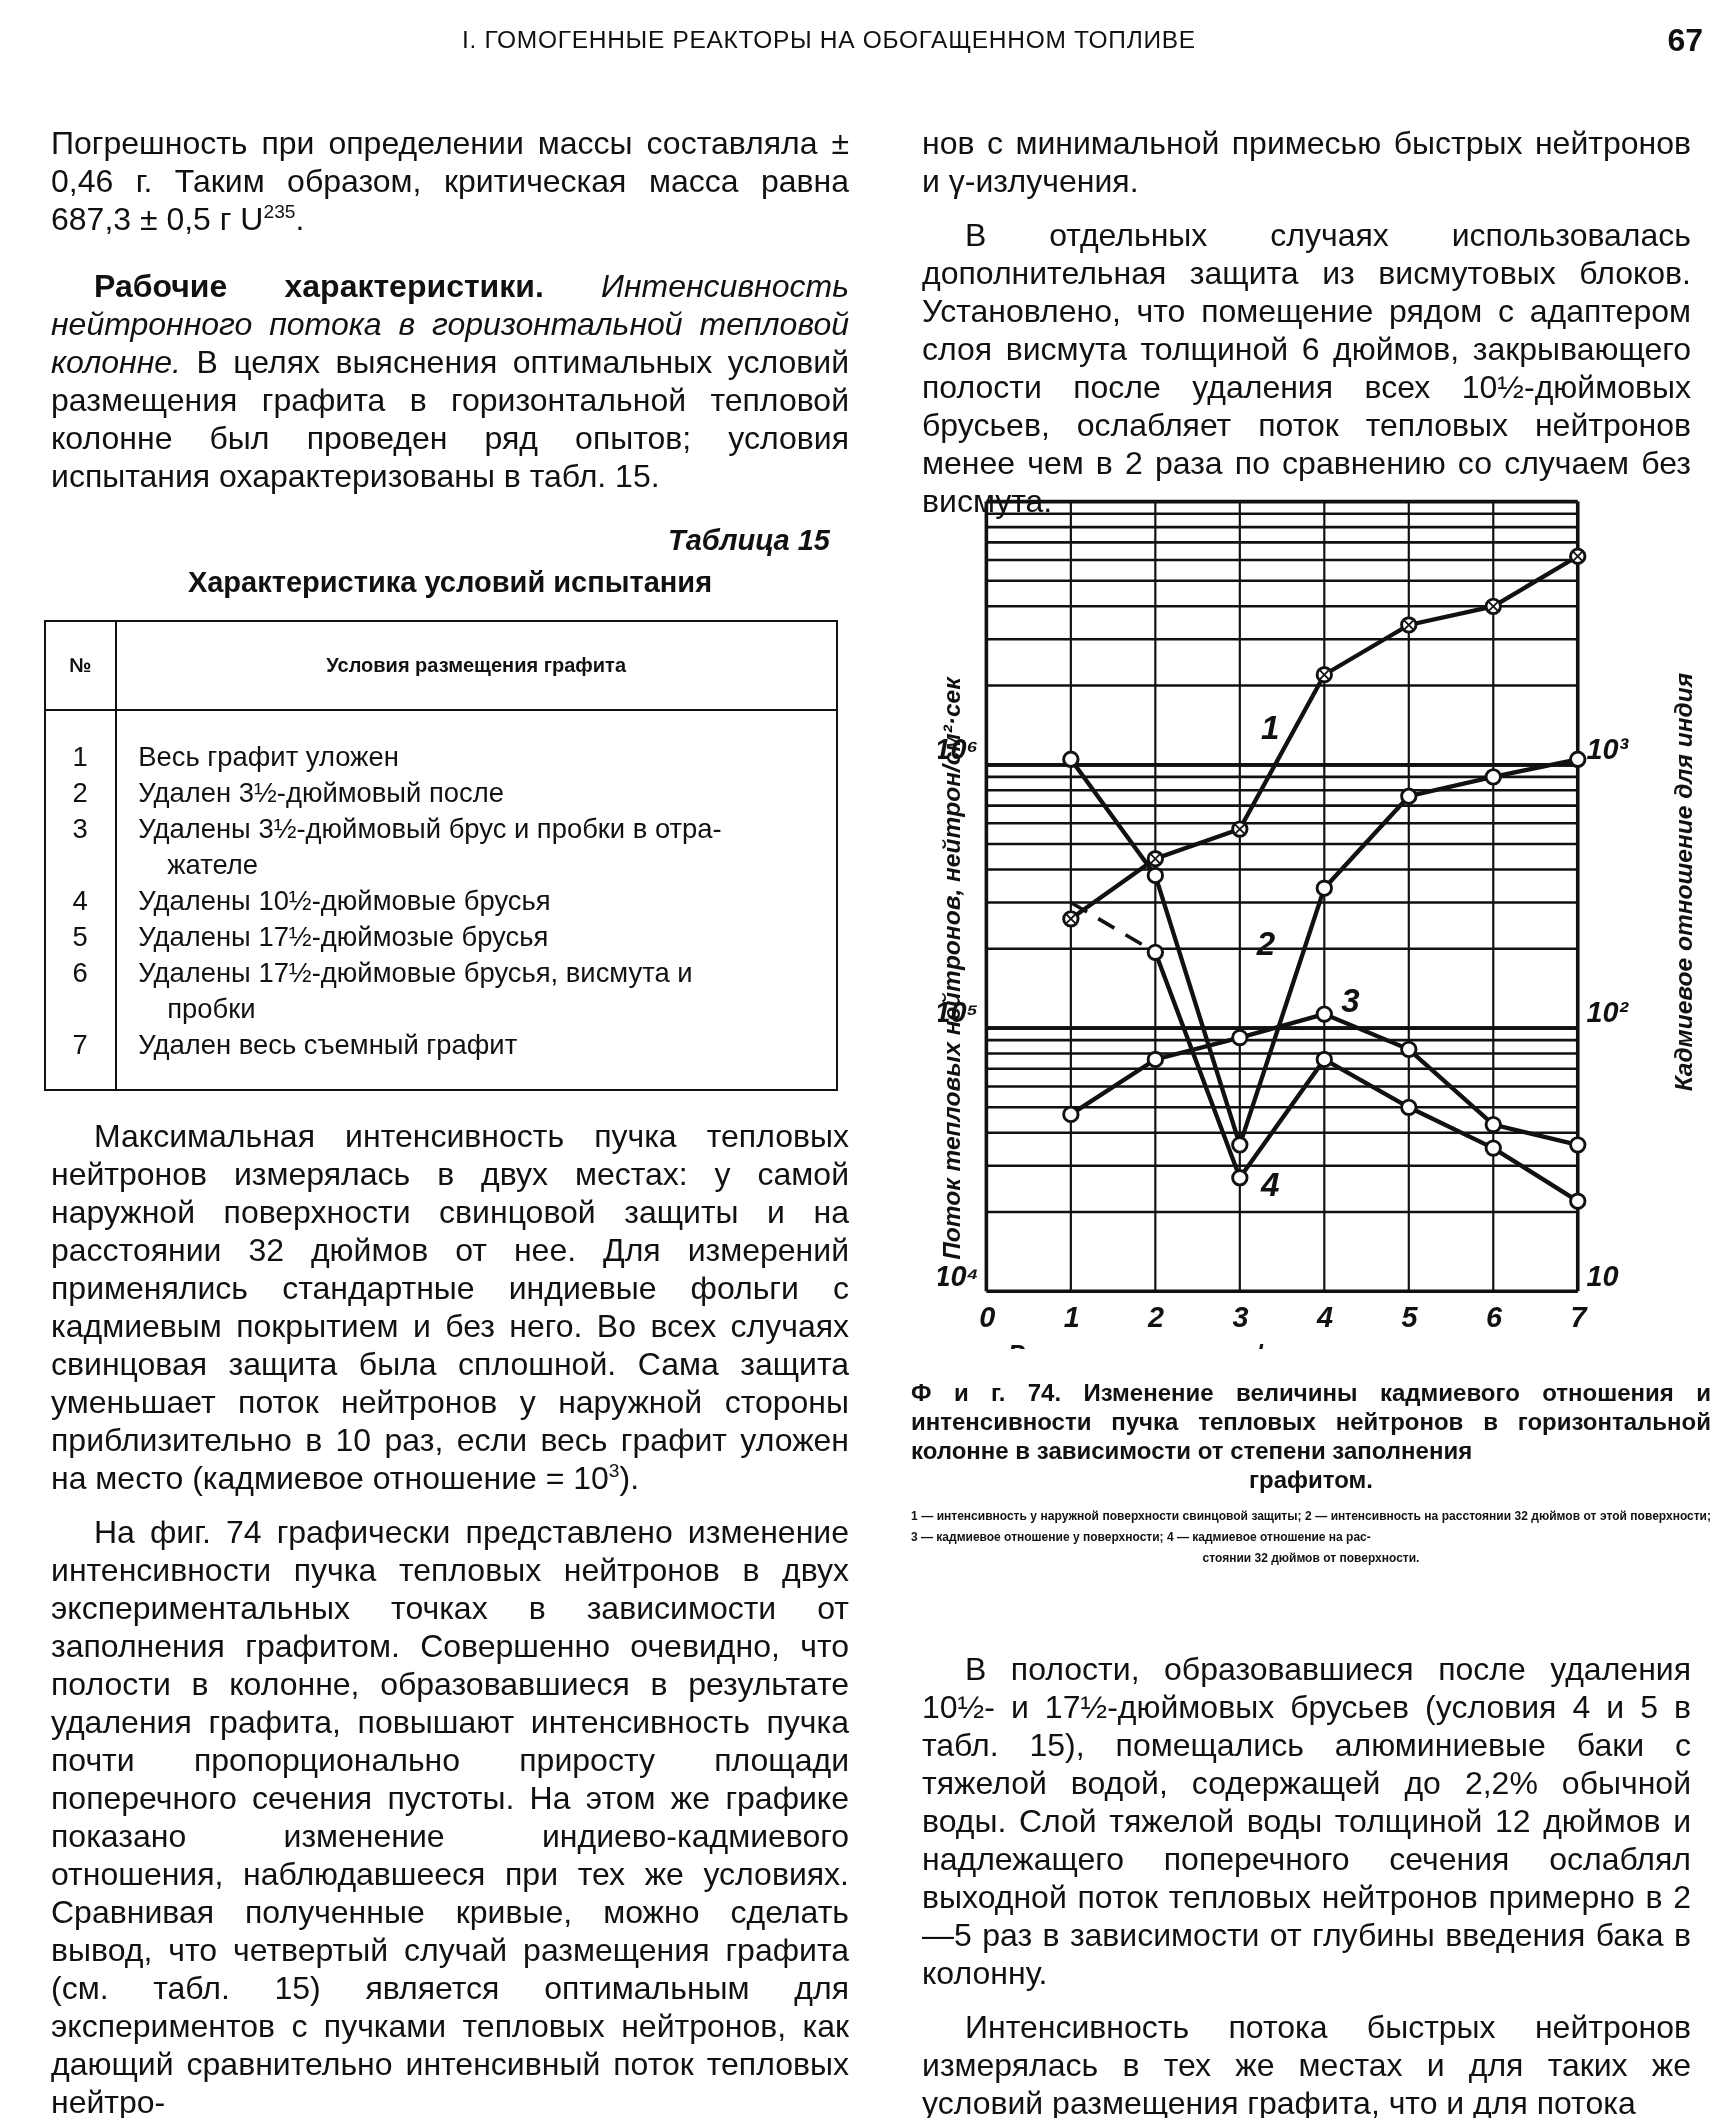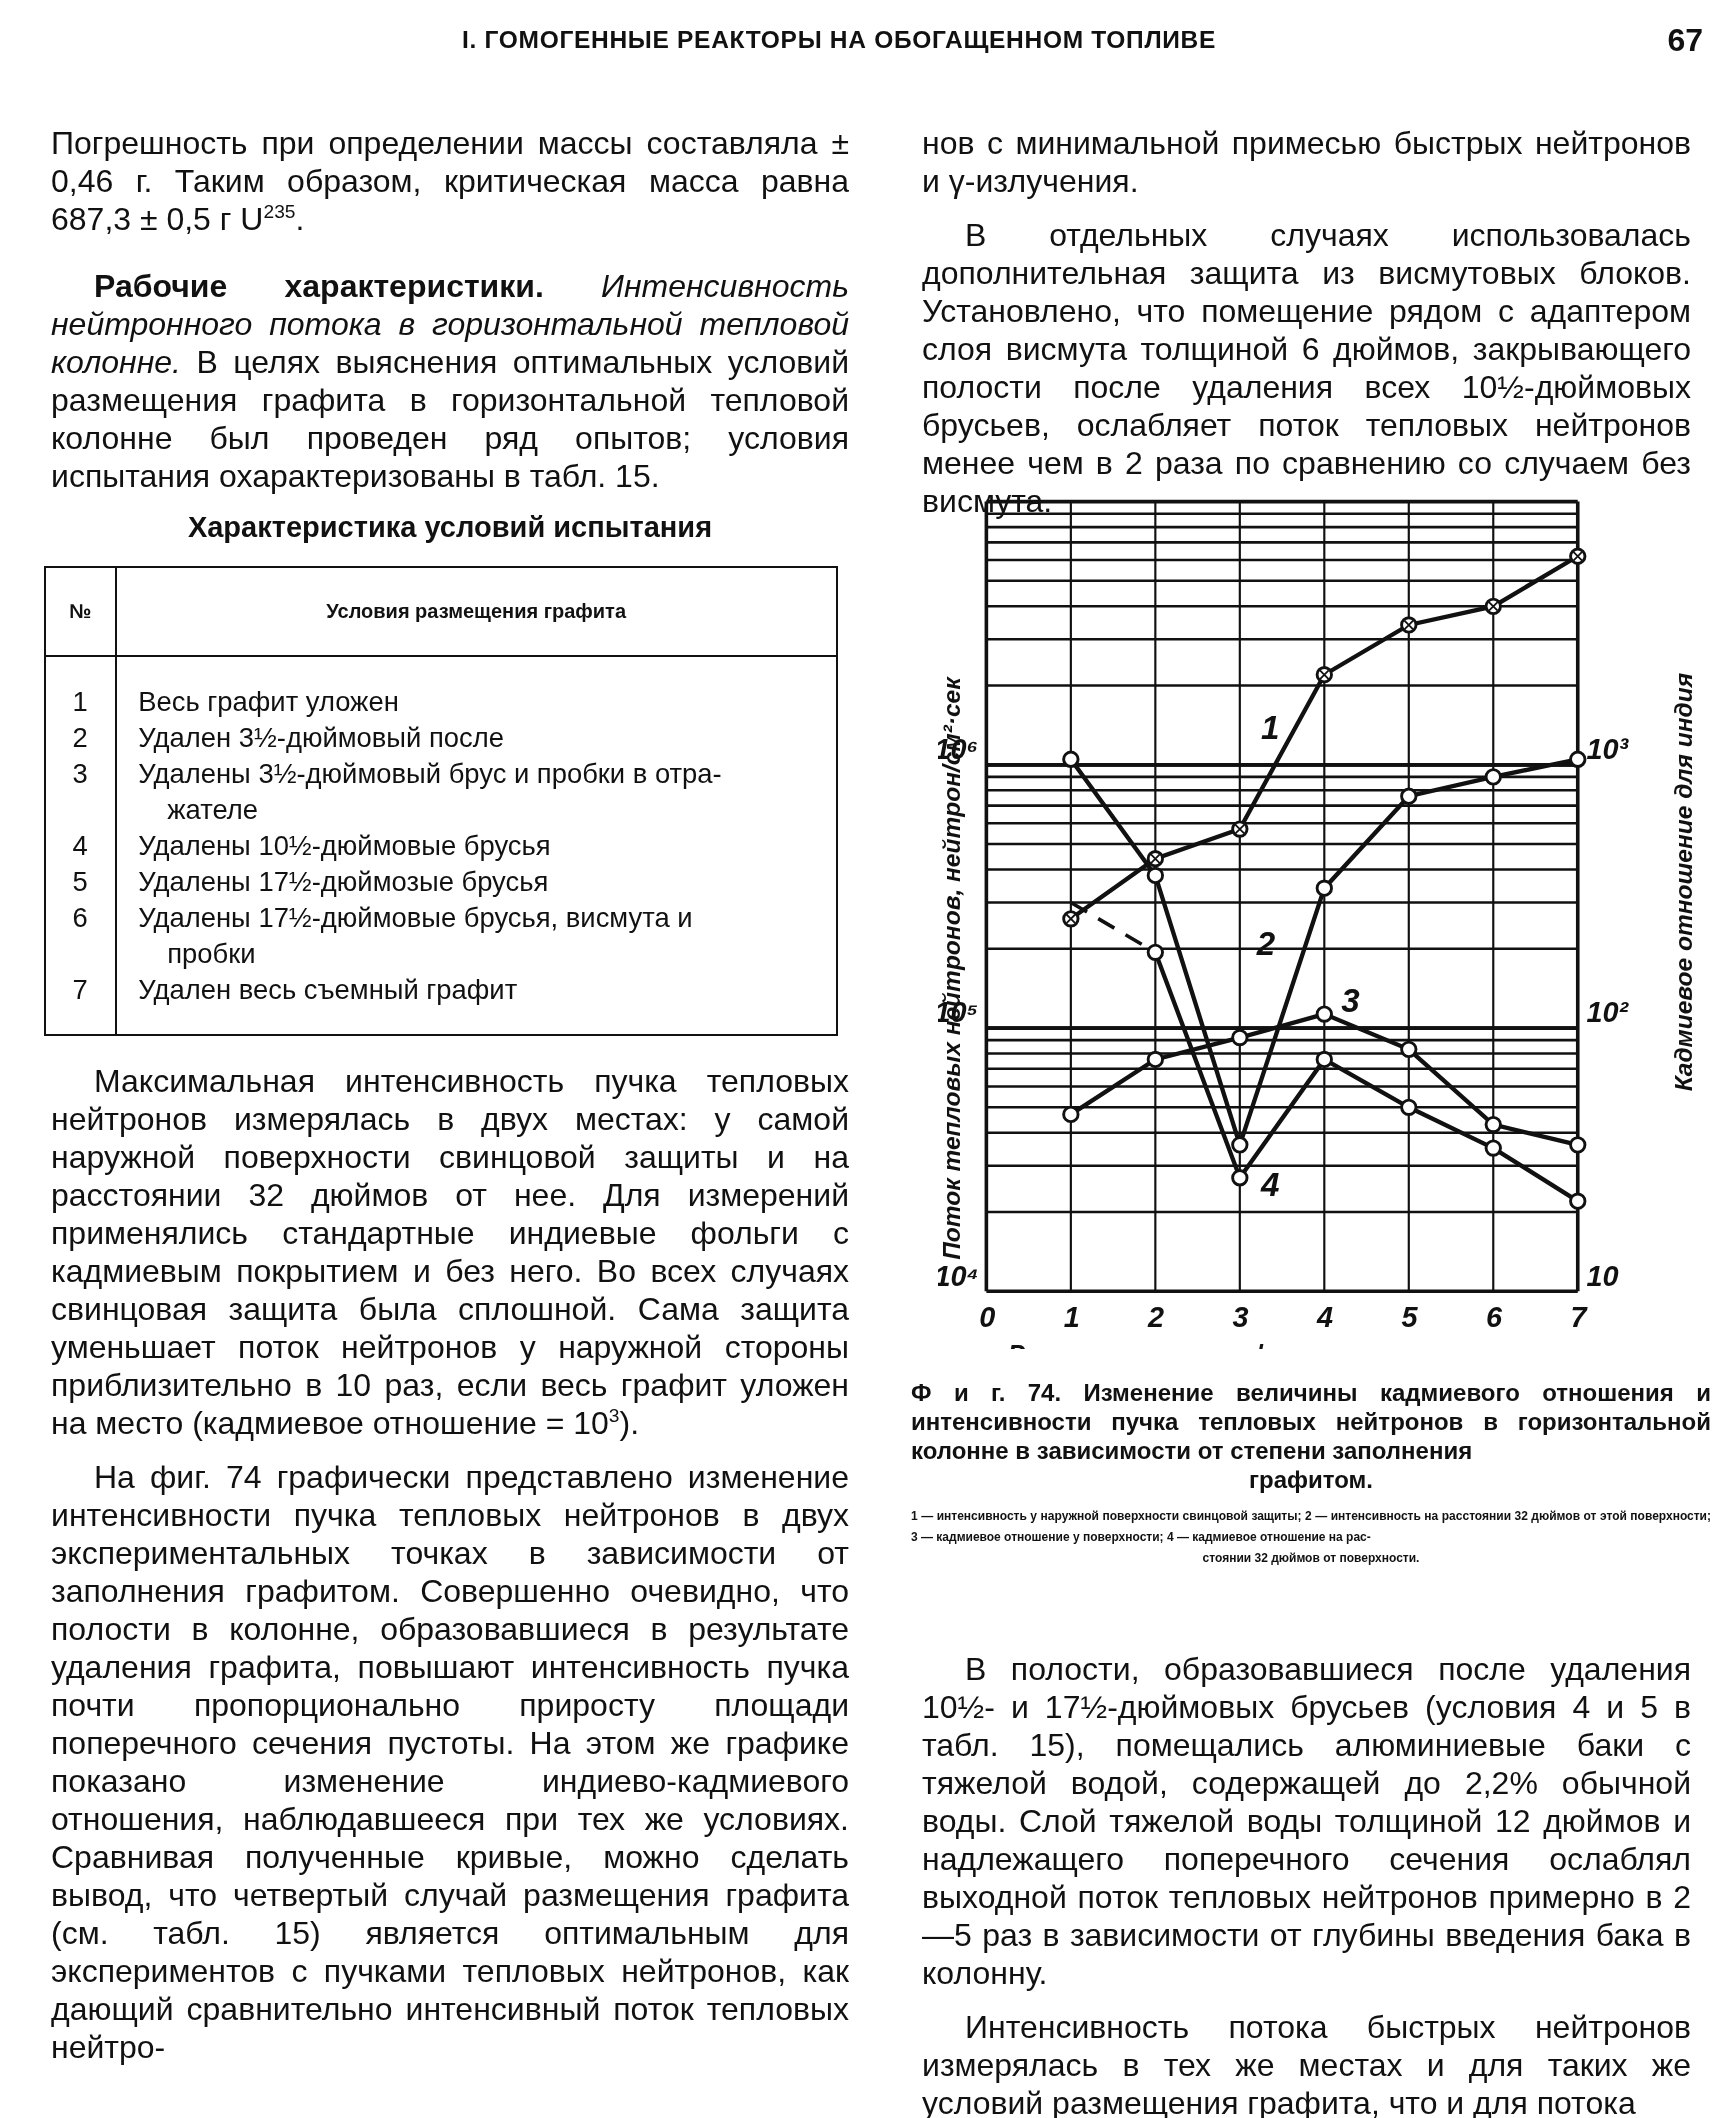--- a/index.html
+++ b/index.html
@@ -4,21 +4,21 @@
 <style>
   html, body { margin: 0; padding: 0; background: #ffffff; }
   body {
     width: 1732px; height: 2119px; position: relative; overflow: hidden;
     font-family: "Liberation Serif", "DejaVu Serif", serif; color: #111;
   }
   .running-head {
     position: absolute; top: 21.6px; left: 0; width: 1732px; height: 43px;
   }
   .running-title {
-    position: absolute; left: 462px; top: 4.3px; font-size: 24.5px; font-weight: bold;
+    position: absolute; left: 462px; top: 4.3px; font-size: 24.5px; font-weight: normal;
     letter-spacing: 0.7px; font-family: "Liberation Sans", sans-serif;
     text-transform: uppercase;
   }
   .page-number {
     position: absolute; right: 29px; top: 0px; font-size: 32px; font-weight: bold;
     font-family: "Liberation Sans", sans-serif;
     text-align: right;
   }
   .col { position: absolute; top: 108px; width: 830px; }
   .col-left { left: 35px; }
@@ -69,20 +69,21 @@
 <div class="running-head">
   <div class="running-title">I. ГОМОГЕННЫЕ РЕАКТОРЫ НА ОБОГАЩЕННОМ ТОПЛИВЕ</div>
   <div class="page-number">67</div>
 </div>
 
 <div class="col col-left">
   <p class="body"><span>Погрешность при определении массы составляла ± 0,46 г. Таким образом, критическая масса равна 687,3 ± 0,5 г U</span><sup>235</sup><span>.</span></p>
 
   <p class="body indent" style="margin-top:29px"><span class="bold">Рабочие характеристики.</span> <span class="ital">Интенсивность нейтронного потока в горизонтальной тепловой колонне.</span> <span>В целях выяснения оптимальных условий размещения графита в горизонтальной тепловой колонне был проведен ряд опытов; условия испытания охарактеризованы в табл. 15.</span></p>
 
+  <div class="table-label">Таблица 15</div>
   <div class="table-title">Характеристика условий испытания</div>
 
   <table class="cond">
     <thead>
       <tr>
         <th>№</th>
         <th>Условия размещения графита</th>
       </tr>
     </thead>
     <tbody>

